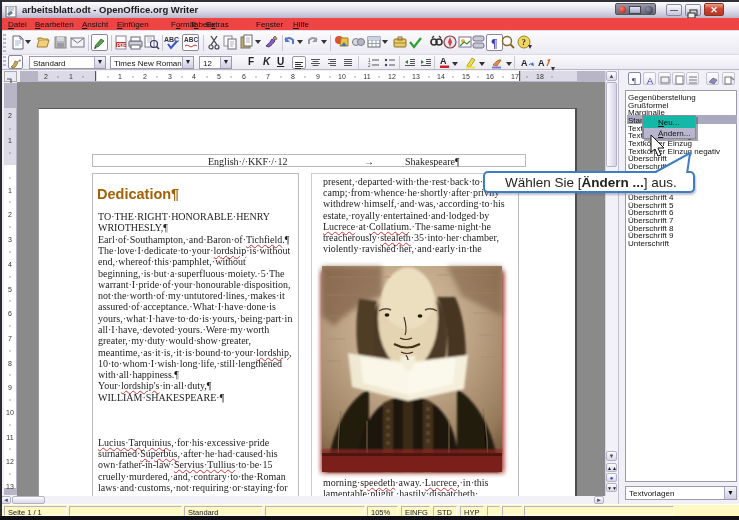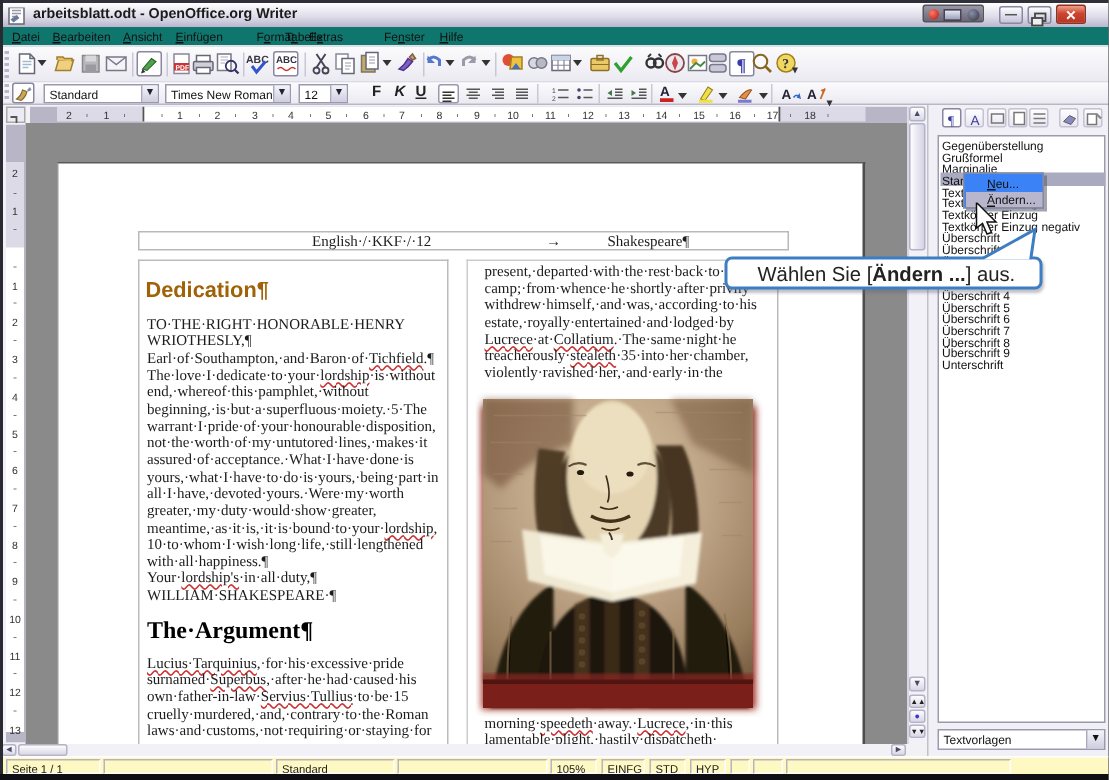--- a/index.html
+++ b/index.html
@@ -3,21 +3,21 @@
 <style>
 * { margin:0; padding:0; box-sizing:border-box; -webkit-font-smoothing:antialiased; }
 html,body { width:739px; height:520px; overflow:hidden; background:#000; }
 #win { position:relative; width:739px; height:520px; font-family:"Liberation Sans",sans-serif; background:#f2f1f6; }
 #leftedge { left:0; top:0; width:2px; height:516px; background:#2a2a33; z-index:50; }
 .abs { position:absolute; }
 
 #titlebar { left:0; top:0; width:739px; height:18px; background:linear-gradient(180deg,#ffffff 0%,#f0eff6 25%,#dcdae8 60%,#b9b6cd 100%); border-top:2px solid #30303a; }
 #titletxt { left:22px; top:4px; font-size:9.5px; font-weight:bold; color:#1a1a1a; }
 
-#menubar { left:0; top:18px; width:739px; height:13px; background:#0f766e; font-size:8px; color:#111; border-bottom:1px solid #e0dfe8; }
+#menubar { left:0; top:18px; width:739px; height:13px; background:#ef4444; font-size:8px; color:#111; border-bottom:1px solid #e0dfe8; }
 .mi { position:absolute; top:2px; }
 
 #tb1 { left:0; top:31px; width:739px; height:24px; background:linear-gradient(180deg,#fbfbfd,#ebeaf2); border-bottom:1px solid #dcdae4; }
 #tb2 { left:0; top:55px; width:739px; height:15px; background:linear-gradient(180deg,#fbfbfd,#ebeaf2); border-bottom:1px solid #b9b7c4; }
 .grip { position:absolute; width:3px; background:repeating-linear-gradient(180deg,#b8b6c8 0 2px,#f4f3f8 2px 4px); }
 .ticn { position:absolute; width:17px; height:17px; top:3px; }
 .sep { position:absolute; top:4px; width:1px; height:16px; background:#c9c7d4; }
 .dd { position:absolute; top:9px; width:0; height:0; border-left:3px solid transparent; border-right:3px solid transparent; border-top:4px solid #333; }
 .combo { position:absolute; top:1px; height:13px; background:#fff; border:1px solid #9a99ad; font-size:8px; color:#111; }
 .combo .cdd { position:absolute; right:0; top:0; width:11px; height:11px; background:linear-gradient(180deg,#f4f4fa,#cfcde0); border-left:1px solid #aaa9bd; text-align:center; font-size:7px; line-height:10px; color:#223; }
@@ -37,21 +37,21 @@
 #hsb { left:0px; top:496px; width:605px; height:9px; background:#f2f1f8; }
 .sbtn { position:absolute; background:linear-gradient(180deg,#fdfdfe,#d9d7e6); border:1px solid #b4b2c6; border-radius:2px; color:#4a4a66; text-align:center; }
 #vthumb { position:absolute; left:0px; top:11px; width:11px; height:85px; background:linear-gradient(90deg,#fdfdfe,#d4d2e4); border:1px solid #b4b2c6; border-radius:2px; }
 
 #panel { left:618px; top:70px; width:121px; height:434px; background:#f1f0f6; border-left:1px solid #c2c0cc; }
 #plist { position:absolute; left:6px; top:20px; width:112px; height:392px; background:#fff; border:1px solid #9a99ad; font-size:8px; color:#111; }
 .pit { position:absolute; left:2px; white-space:nowrap; }
 #pcombo { position:absolute; left:6px; top:416px; width:112px; height:14px; background:#fff; border:1px solid #9a99ad; font-size:8px; color:#111; }
 .picn { position:absolute; top:2px; width:13px; height:13px; border:1px solid #c5c3d2; border-radius:2px; background:linear-gradient(180deg,#fefefe,#e8e6f0); }
 
-#ctxmenu { left:642px; top:115px; width:54px; height:24px; background:#3b82f6; border:1px solid #8a8a9a; box-shadow:2px 2px 0 rgba(90,90,100,.55); font-size:8px; color:#111; }
+#ctxmenu { left:642px; top:115px; width:54px; height:24px; background:#14b8a6; border:1px solid #8a8a9a; box-shadow:2px 2px 0 rgba(90,90,100,.55); font-size:8px; color:#111; }
 #ctxhl { position:absolute; left:1px; top:12px; width:51px; height:10px; background:#b7b6cd; }
 
 #callout { left:483px; top:171px; width:212px; height:22px; background:#fff; border:2px solid #3d7ec2; border-radius:5px; box-shadow:1px 2px 2px rgba(100,100,120,.4); }
 #callouttxt { left:505px; top:175px; font-size:13.5px; color:#222; white-space:nowrap; }
 
 #statusbar { left:0; top:504px; width:739px; height:12px; background:#fef9c3; border-top:1px solid #fff; }
 .sfield { position:absolute; top:1px; height:10px; border:1px solid #b6b4c2; border-bottom-color:#fdfdfd; border-right-color:#fdfdfd; font-size:7.5px; color:#222; padding:1px 3px 0 3px; }
 #blackbtm { left:0; top:516px; width:739px; height:4px; background:#101014; }
 </style></head>
 <body>
@@ -389,21 +389,20 @@
   <div class="dtx" style="left:98px;top:290px">not·the·worth·of·my·untutored·lines,·makes·it</div>
   <div class="dtx" style="left:98px;top:301px">assured·of·acceptance.·What·I·have·done·is</div>
   <div class="dtx" style="left:98px;top:313px">yours,·what·I·have·to·do·is·yours,·being·part·in</div>
   <div class="dtx" style="left:98px;top:324px">all·I·have,·devoted·yours.·Were·my·worth</div>
   <div class="dtx" style="left:98px;top:335px">greater,·my·duty·would·show·greater,</div>
   <div class="dtx" style="left:98px;top:347px">meantime,·as·it·is,·it·is·bound·to·your·<span class="wavy">lordship</span>,</div>
   <div class="dtx" style="left:98px;top:358px">10·to·whom·I·wish·long·life,·still·lengthened</div>
   <div class="dtx" style="left:98px;top:369px">with·all·happiness.¶</div>
   <div class="dtx" style="left:98px;top:380px">Your·<span class="wavy">lordship's</span>·in·all·duty,¶</div>
   <div class="dtx" style="left:98px;top:392px">WILLIAM·SHAKESPEARE·¶</div>
-  <div class="dtx" style="left:98px;top:412px;font-weight:bold;font-size:16px;color:#000">The·Argument¶</div>
   <div class="dtx" style="left:98px;top:437px"><span class="wavy">Lucius·Tarquinius</span>,·for·his·excessive·pride</div>
   <div class="dtx" style="left:98px;top:448px">surnamed·<span class="wavy">Superbus</span>,·after·he·had·caused·his</div>
   <div class="dtx" style="left:98px;top:459px">own·father-in-law·<span class="wavy">Servius·Tullius</span>·to·be·15</div>
   <div class="dtx" style="left:98px;top:471px">cruelly·murdered,·and,·contrary·to·the·Roman</div>
   <div class="dtx" style="left:98px;top:482px">laws·and·customs,·not·requiring·or·staying·for</div>
   <div class="dtx" style="left:323px;top:176px">present,·departed·with·the·rest·back·to·the</div>
   <div class="dtx" style="left:323px;top:187px">camp;·from·whence·he·shortly·after·privily</div>
   <div class="dtx" style="left:323px;top:198px">withdrew·himself,·and·was,·according·to·his</div>
   <div class="dtx" style="left:323px;top:210px">estate,·royally·entertained·and·lodged·by</div>
   <div class="dtx" style="left:323px;top:221px"><span class="wavy">Lucrece</span>·at·<span class="wavy">Collatium</span>.·The·same·night·he</div>

